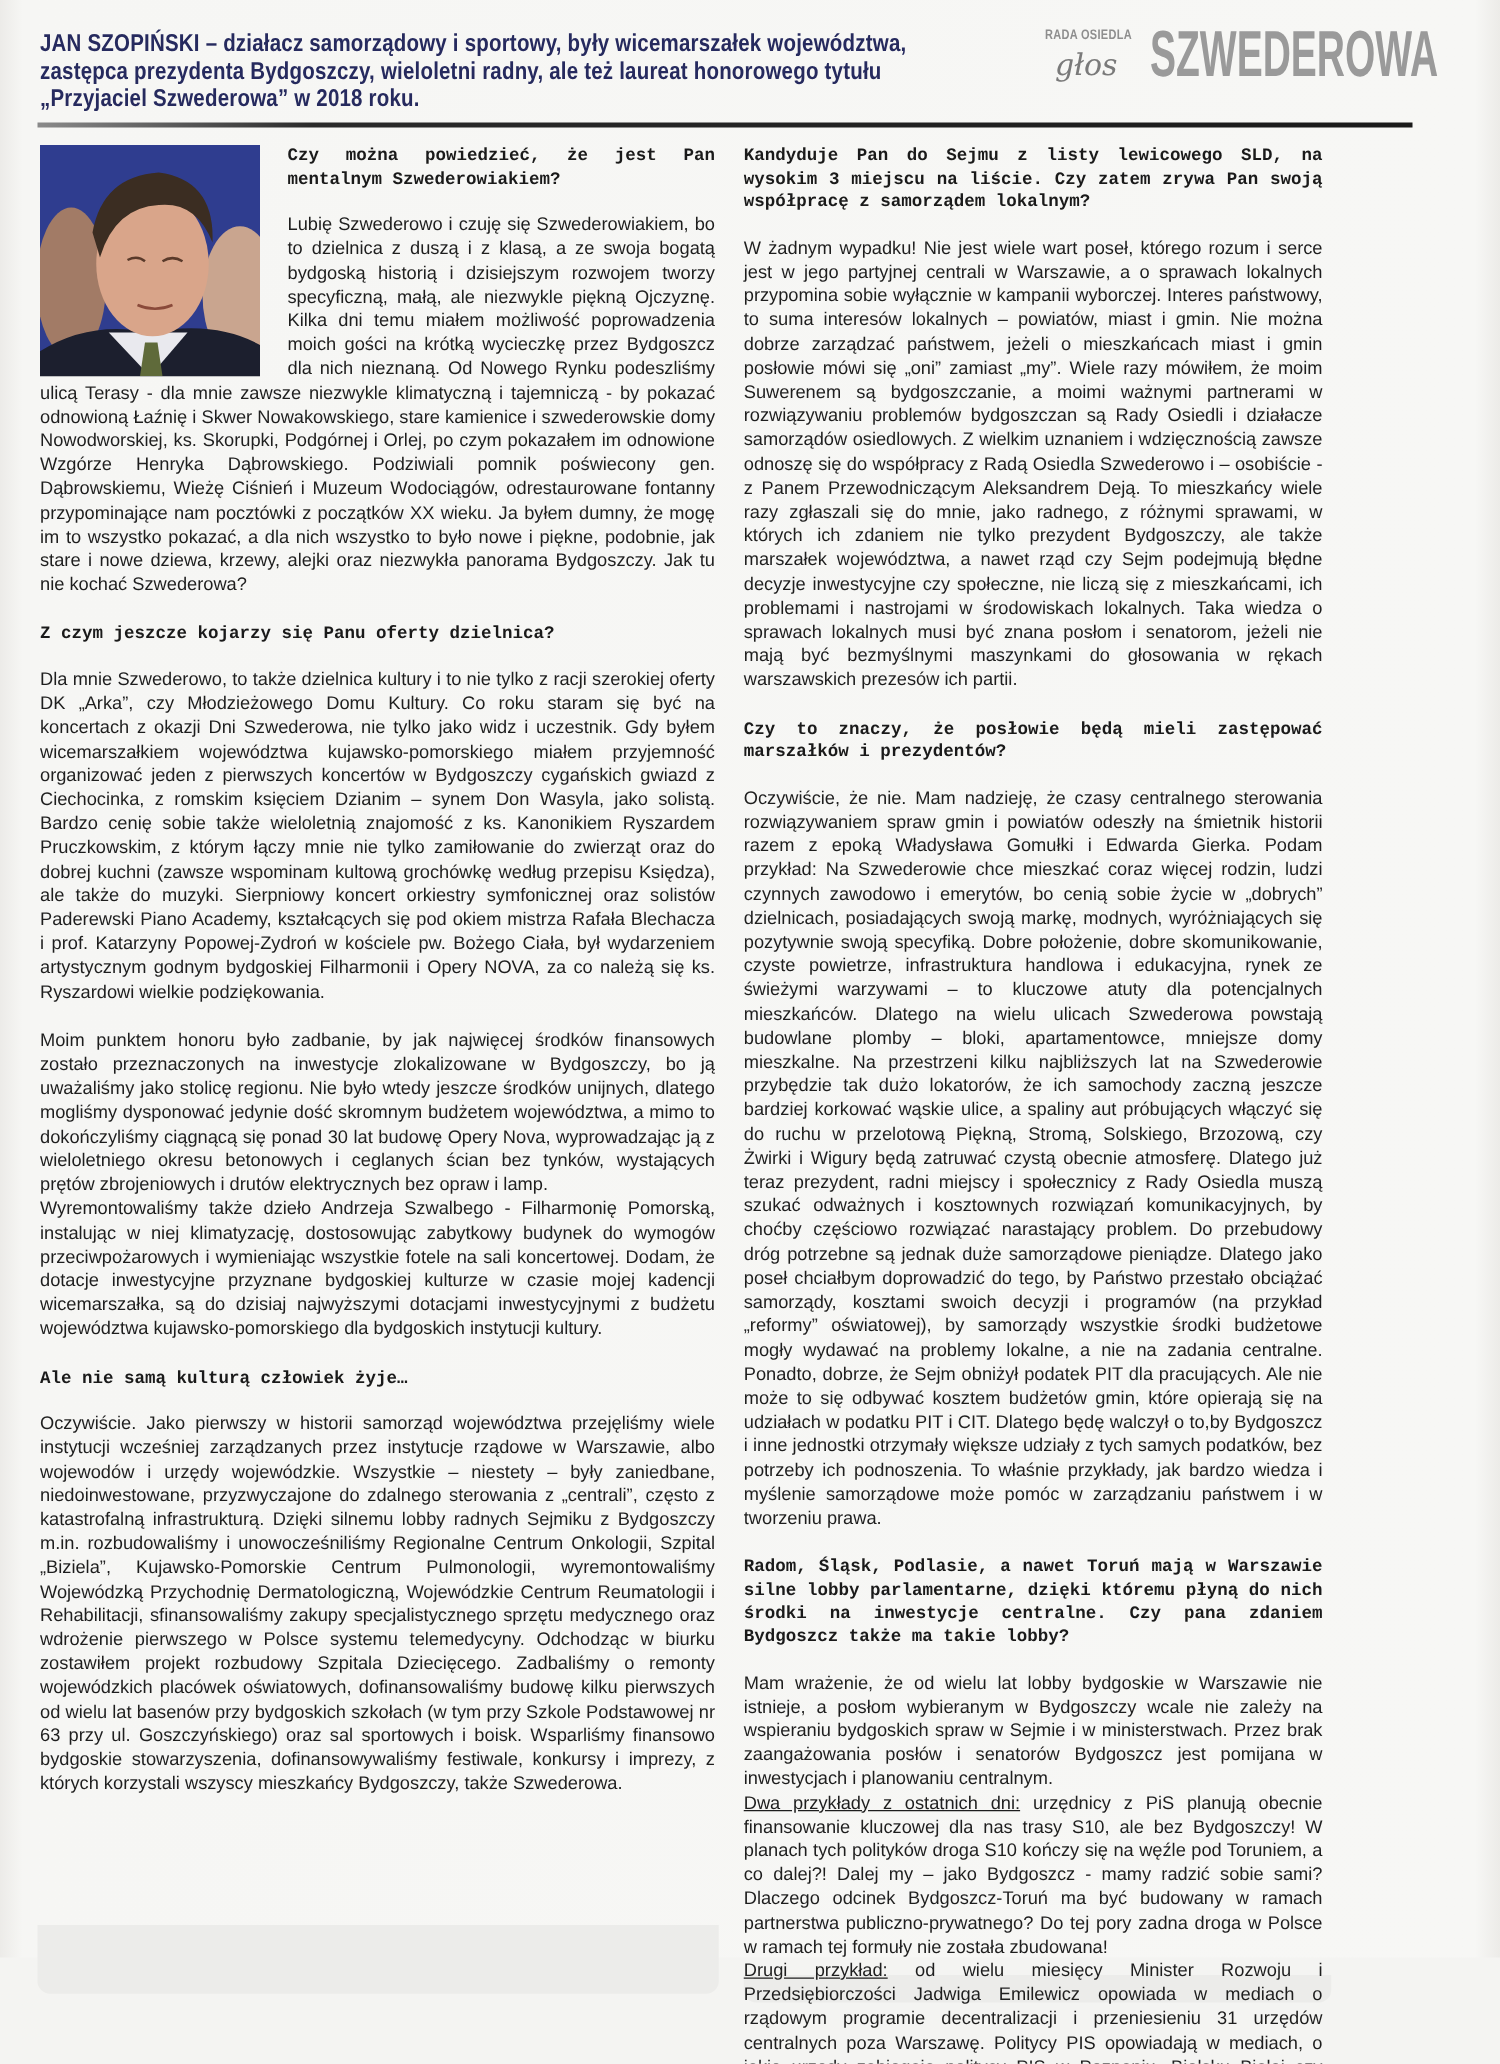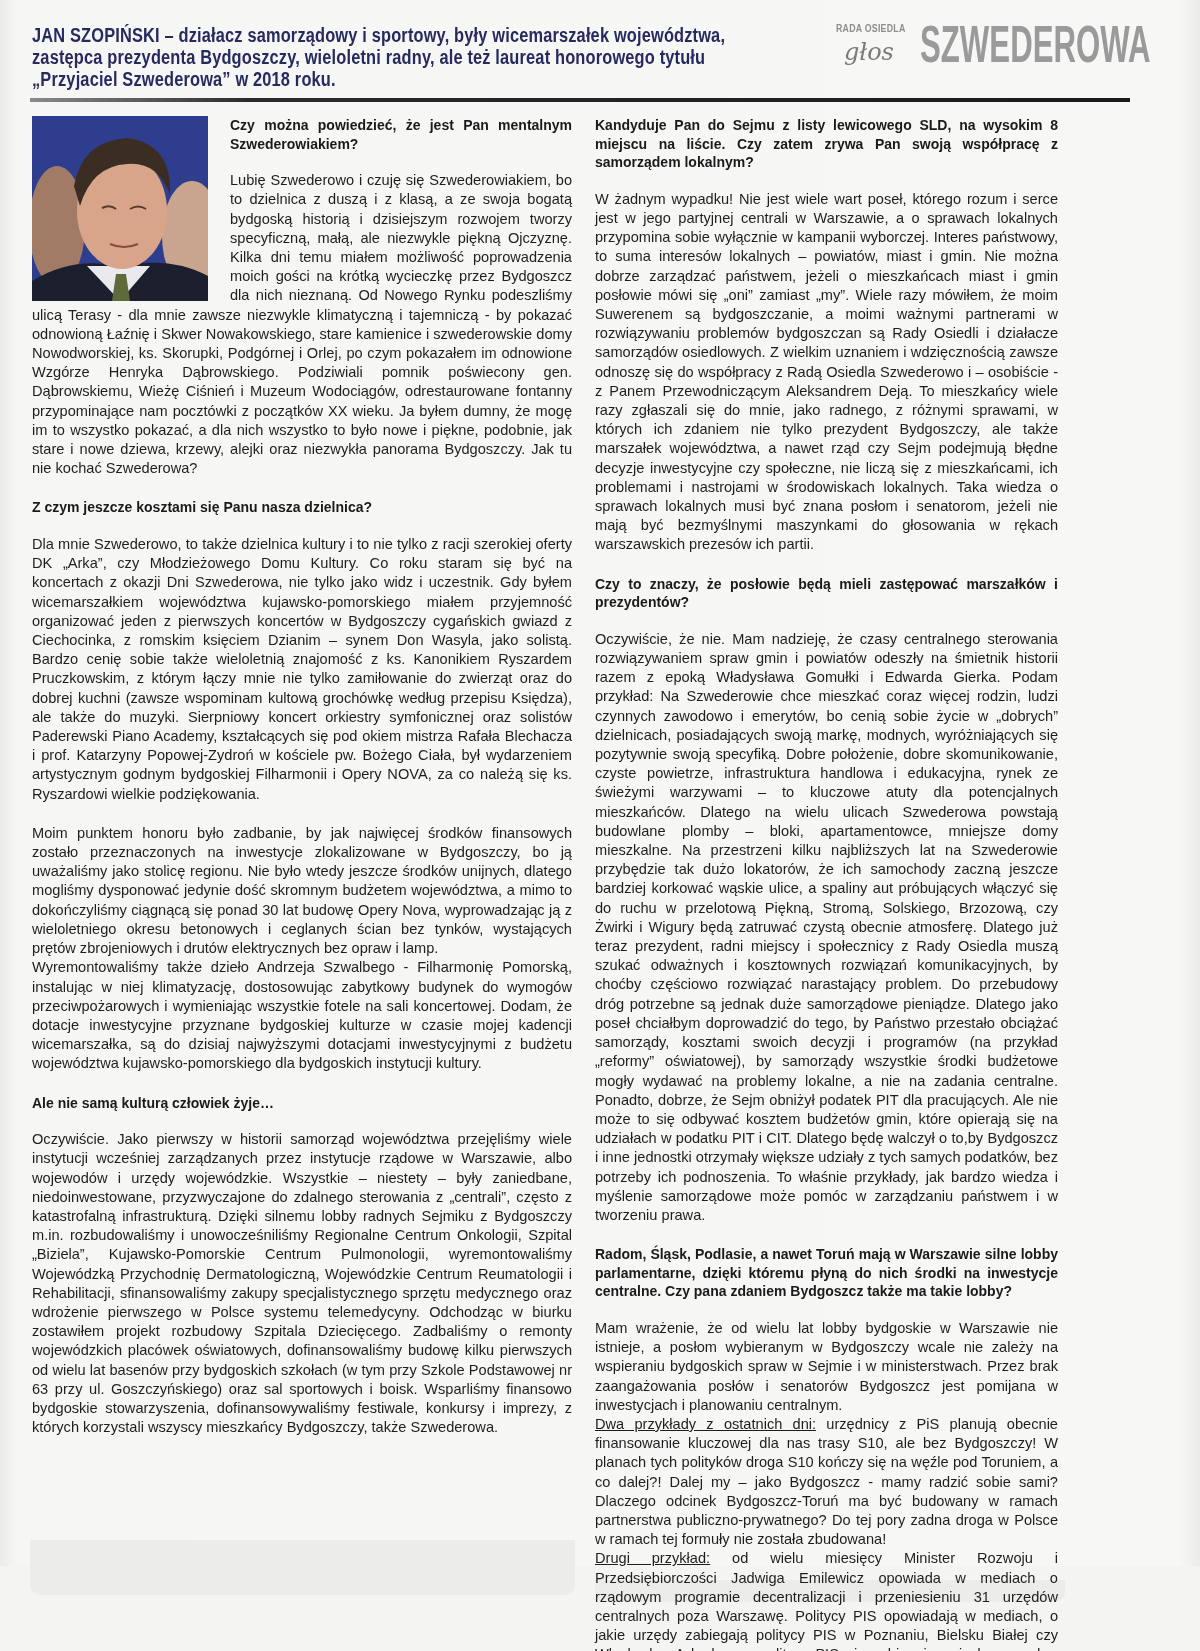--- a/index.html
+++ b/index.html
@@ -48,21 +48,21 @@
     background: linear-gradient(90deg, #8a8a8a 0%, #2a2a2a 20%, #1a1a1a 100%);
   }
   .col {
     position: absolute;
     font-size: 14.6px; line-height: 19.2px;
     text-align: justify;
   }
   .col-left { left: 32px; top: 116px; width: 540px; }
   .col-right { left: 595px; top: 116px; width: 463px; }
   .q {
-    font-weight: bold; font-family: Liberation Sans, sans-serif;
+    font-weight: bold; font-family: Liberation Mono, monospace;
     font-size: 14px; line-height: 18.6px; margin: 0 0 18px 0;
     color: #1a1a1a;
   }
   .a { margin: 0 0 20px 0; }
   .a p { margin: 0; }
   .photo {
     float: left; width: 176px; height: 185px; margin: 0 22px 0 0;
     position: relative; overflow: hidden;
     background: linear-gradient(180deg, #2b3a8c 0%, #3d4b9a 30%, #5b5f78 60%, #2a2c3a 100%);
   }
@@ -112,36 +112,36 @@
         <path d="M42 70 Q50 25 95 22 Q140 28 138 78 Q125 45 95 48 Q60 50 48 90 Z" fill="#3b2d22"></path>
         <path d="M70 92 Q78 88 84 93" stroke="#5a3a2a" stroke-width="2" fill="none"></path>
         <path d="M98 93 Q106 88 114 93" stroke="#5a3a2a" stroke-width="2" fill="none"></path>
         <path d="M78 128 Q92 134 106 128" stroke="#8a4a3a" stroke-width="2" fill="none"></path>
       </svg>
     </div>
     <div class="q">Czy można powiedzieć, że  jest  Pan mentalnym Szwederowiakiem?</div>
     <div class="a">
       <p>Lubię Szwederowo i czuję się Szwederowiakiem, bo to dzielnica z duszą i z klasą, a ze swoja bogatą bydgoską historią i dzisiejszym rozwojem tworzy specyficzną, małą, ale niezwykle piękną Ojczyznę. Kilka dni temu miałem możliwość poprowadzenia moich gości na krótką wycieczkę przez Bydgoszcz dla nich nieznaną. Od Nowego Rynku podeszliśmy ulicą Terasy - dla mnie zawsze niezwykle klimatyczną i tajemniczą - by pokazać odnowioną Łaźnię i Skwer Nowakowskiego, stare kamienice i szwederowskie domy Nowodworskiej, ks. Skorupki, Podgórnej i Orlej, po czym pokazałem im odnowione Wzgórze Henryka Dąbrowskiego. Podziwiali pomnik poświecony gen. Dąbrowskiemu, Wieżę Ciśnień i Muzeum Wodociągów, odrestaurowane fontanny przypominające nam pocztówki z początków XX wieku. Ja byłem dumny, że mogę im to wszystko pokazać, a dla nich wszystko to było nowe i piękne, podobnie, jak stare i nowe dziewa, krzewy, alejki oraz niezwykła panorama Bydgoszczy. Jak tu nie kochać Szwederowa?</p>
     </div>
-    <div class="q">Z czym jeszcze kosztami się Panu nasza dzielnica?</div>
+    <div class="q">Z czym jeszcze kojarzy się Panu oferty dzielnica?</div>
     <div class="a">
       <p>Dla mnie Szwederowo, to także dzielnica kultury i to nie tylko  z racji szerokiej oferty DK „Arka”, czy Młodzieżowego Domu Kultury. Co roku staram się być na koncertach z okazji Dni Szwederowa, nie tylko jako widz i uczestnik. Gdy byłem wicemarszałkiem województwa kujawsko-pomorskiego miałem przyjemność organizować jeden z pierwszych koncertów w Bydgoszczy cygańskich gwiazd z Ciechocinka, z romskim księciem Dzianim – synem Don Wasyla, jako solistą. Bardzo cenię sobie także wieloletnią znajomość z ks. Kanonikiem Ryszardem Pruczkowskim, z którym łączy mnie nie tylko zamiłowanie do zwierząt oraz do dobrej kuchni (zawsze wspominam kultową grochówkę według przepisu Księdza), ale także do muzyki. Sierpniowy koncert orkiestry symfonicznej oraz solistów Paderewski Piano Academy, kształcących się pod okiem  mistrza Rafała Blechacza i prof. Katarzyny Popowej-Zydroń w kościele pw. Bożego Ciała, był wydarzeniem artystycznym godnym bydgoskiej Filharmonii i Opery NOVA, za co należą się ks. Ryszardowi wielkie podziękowania.</p>
     </div>
     <div class="a">
       <p>Moim punktem honoru było zadbanie, by jak najwięcej środków finansowych zostało przeznaczonych na inwestycje zlokalizowane w Bydgoszczy, bo ją uważaliśmy jako stolicę regionu. Nie było wtedy jeszcze środków unijnych, dlatego mogliśmy dysponować jedynie dość skromnym budżetem województwa, a mimo to dokończyliśmy ciągnącą się ponad 30 lat budowę Opery Nova, wyprowadzając ją z wieloletniego okresu betonowych i ceglanych ścian bez tynków, wystających prętów zbrojeniowych i drutów elektrycznych bez opraw i lamp.</p>
       <p>Wyremontowaliśmy także dzieło Andrzeja Szwalbego -  Filharmonię Pomorską, instalując w niej klimatyzację, dostosowując zabytkowy budynek do wymogów przeciwpożarowych i  wymieniając wszystkie fotele na sali koncertowej. Dodam, że dotacje inwestycyjne przyznane bydgoskiej kulturze w czasie mojej kadencji wicemarszałka, są do dzisiaj  najwyższymi  dotacjami inwestycyjnymi z budżetu województwa kujawsko-pomorskiego dla bydgoskich instytucji kultury.</p>
     </div>
     <div class="q">Ale nie samą kulturą człowiek żyje…</div>
     <div class="a">
       <p>Oczywiście. Jako pierwszy w historii samorząd województwa przejęliśmy wiele instytucji wcześniej  zarządzanych przez instytucje rządowe w Warszawie, albo wojewodów i urzędy wojewódzkie. Wszystkie – niestety – były zaniedbane, niedoinwestowane, przyzwyczajone do zdalnego sterowania z „centrali”,  często z katastrofalną infrastrukturą. Dzięki silnemu lobby radnych Sejmiku z Bydgoszczy m.in. rozbudowaliśmy i unowocześniliśmy Regionalne Centrum Onkologii, Szpital „Biziela”, Kujawsko-Pomorskie Centrum Pulmonologii, wyremontowaliśmy Wojewódzką Przychodnię Dermatologiczną, Wojewódzkie Centrum Reumatologii i  Rehabilitacji, sfinansowaliśmy zakupy specjalistycznego sprzętu medycznego oraz wdrożenie pierwszego w Polsce systemu telemedycyny. Odchodząc w biurku zostawiłem projekt rozbudowy Szpitala Dziecięcego.  Zadbaliśmy o remonty wojewódzkich placówek oświatowych, dofinansowaliśmy budowę kilku pierwszych od wielu lat basenów przy bydgoskich szkołach (w tym przy Szkole Podstawowej nr 63 przy ul. Goszczyńskiego) oraz sal sportowych i boisk. Wsparliśmy finansowo bydgoskie stowarzyszenia, dofinansowywaliśmy festiwale, konkursy i imprezy, z których korzystali wszyscy mieszkańcy Bydgoszczy, także Szwederowa.</p>
     </div>
   </div>
 
   <div class="col col-right">
-    <div class="q">Kandyduje Pan do Sejmu z listy lewicowego SLD, na wysokim 8 miejscu na liście. Czy zatem zrywa Pan swoją współpracę z samorządem lokalnym?</div>
+    <div class="q">Kandyduje Pan do Sejmu z listy lewicowego SLD, na wysokim 3 miejscu na liście. Czy zatem zrywa Pan swoją współpracę z samorządem lokalnym?</div>
     <div class="a">
       <p>W żadnym wypadku! Nie jest wiele wart poseł, którego rozum i serce jest w jego partyjnej centrali w Warszawie, a o sprawach lokalnych przypomina sobie wyłącznie w kampanii wyborczej. Interes państwowy, to suma interesów lokalnych – powiatów, miast i gmin. Nie można dobrze zarządzać państwem, jeżeli o mieszkańcach miast i gmin posłowie mówi się „oni” zamiast „my”. Wiele razy mówiłem, że moim Suwerenem są bydgoszczanie, a moimi ważnymi partnerami w rozwiązywaniu problemów bydgoszczan są Rady Osiedli i działacze samorządów osiedlowych. Z wielkim uznaniem i wdzięcznością zawsze odnoszę się do współpracy z Radą Osiedla Szwederowo i – osobiście - z Panem Przewodniczącym Aleksandrem Deją. To mieszkańcy wiele razy zgłaszali się do mnie, jako radnego,  z różnymi sprawami, w których ich zdaniem nie tylko prezydent Bydgoszczy, ale także marszałek województwa, a nawet rząd czy Sejm podejmują błędne decyzje inwestycyjne czy społeczne, nie liczą się z mieszkańcami, ich problemami i nastrojami w środowiskach lokalnych. Taka wiedza o sprawach lokalnych musi być znana posłom i senatorom, jeżeli nie mają być bezmyślnymi maszynkami do głosowania w rękach warszawskich prezesów ich partii.</p>
     </div>
     <div class="q">Czy to znaczy, że posłowie będą mieli zastępować marszałków i prezydentów?</div>
     <div class="a">
       <p>Oczywiście, że nie. Mam nadzieję, że czasy centralnego sterowania rozwiązywaniem spraw gmin i powiatów odeszły na śmietnik historii razem z epoką Władysława Gomułki i Edwarda Gierka. Podam przykład:  Na Szwederowie chce mieszkać coraz więcej rodzin, ludzi czynnych zawodowo i emerytów, bo cenią sobie życie  w „dobrych” dzielnicach, posiadających swoją markę, modnych, wyróżniających się pozytywnie swoją specyfiką. Dobre położenie, dobre skomunikowanie, czyste powietrze, infrastruktura handlowa i edukacyjna, rynek ze świeżymi warzywami – to kluczowe atuty dla potencjalnych mieszkańców. Dlatego na wielu ulicach Szwederowa powstają budowlane plomby – bloki, apartamentowce, mniejsze domy mieszkalne. Na przestrzeni kilku najbliższych lat na Szwederowie przybędzie tak dużo lokatorów, że ich samochody zaczną jeszcze bardziej korkować wąskie ulice, a spaliny aut próbujących włączyć się do ruchu w przelotową Piękną, Stromą, Solskiego, Brzozową, czy  Żwirki i Wigury będą zatruwać czystą obecnie atmosferę. Dlatego już teraz prezydent, radni miejscy i społecznicy z Rady Osiedla muszą szukać odważnych i kosztownych rozwiązań komunikacyjnych, by choćby częściowo rozwiązać narastający problem. Do przebudowy dróg potrzebne są jednak duże samorządowe pieniądze. Dlatego jako poseł chciałbym doprowadzić do tego, by Państwo przestało obciążać samorządy, kosztami swoich decyzji i programów (na przykład „reformy” oświatowej), by samorządy wszystkie środki budżetowe mogły wydawać na problemy lokalne, a nie na zadania centralne. Ponadto, dobrze, że Sejm obniżył podatek PIT dla pracujących. Ale nie może to się odbywać kosztem budżetów gmin, które opierają się na udziałach w podatku PIT i CIT. Dlatego będę walczył o to,by Bydgoszcz i inne jednostki otrzymały większe udziały z tych samych podatków, bez potrzeby ich podnoszenia. To właśnie przykłady, jak bardzo wiedza i myślenie samorządowe może pomóc w zarządzaniu państwem i w tworzeniu prawa.</p>
     </div>
     <div class="q">Radom, Śląsk, Podlasie, a nawet Toruń mają w Warszawie silne lobby parlamentarne, dzięki któremu płyną do nich środki na inwestycje centralne. Czy pana zdaniem Bydgoszcz także ma takie lobby?</div>
     <div class="a">
       <p>Mam wrażenie, że od wielu lat lobby bydgoskie w Warszawie nie istnieje, a posłom wybieranym w  Bydgoszczy wcale nie zależy na wspieraniu bydgoskich spraw w Sejmie  i w ministerstwach. Przez brak zaangażowania posłów i senatorów Bydgoszcz jest pomijana w inwestycjach i planowaniu centralnym.</p>

